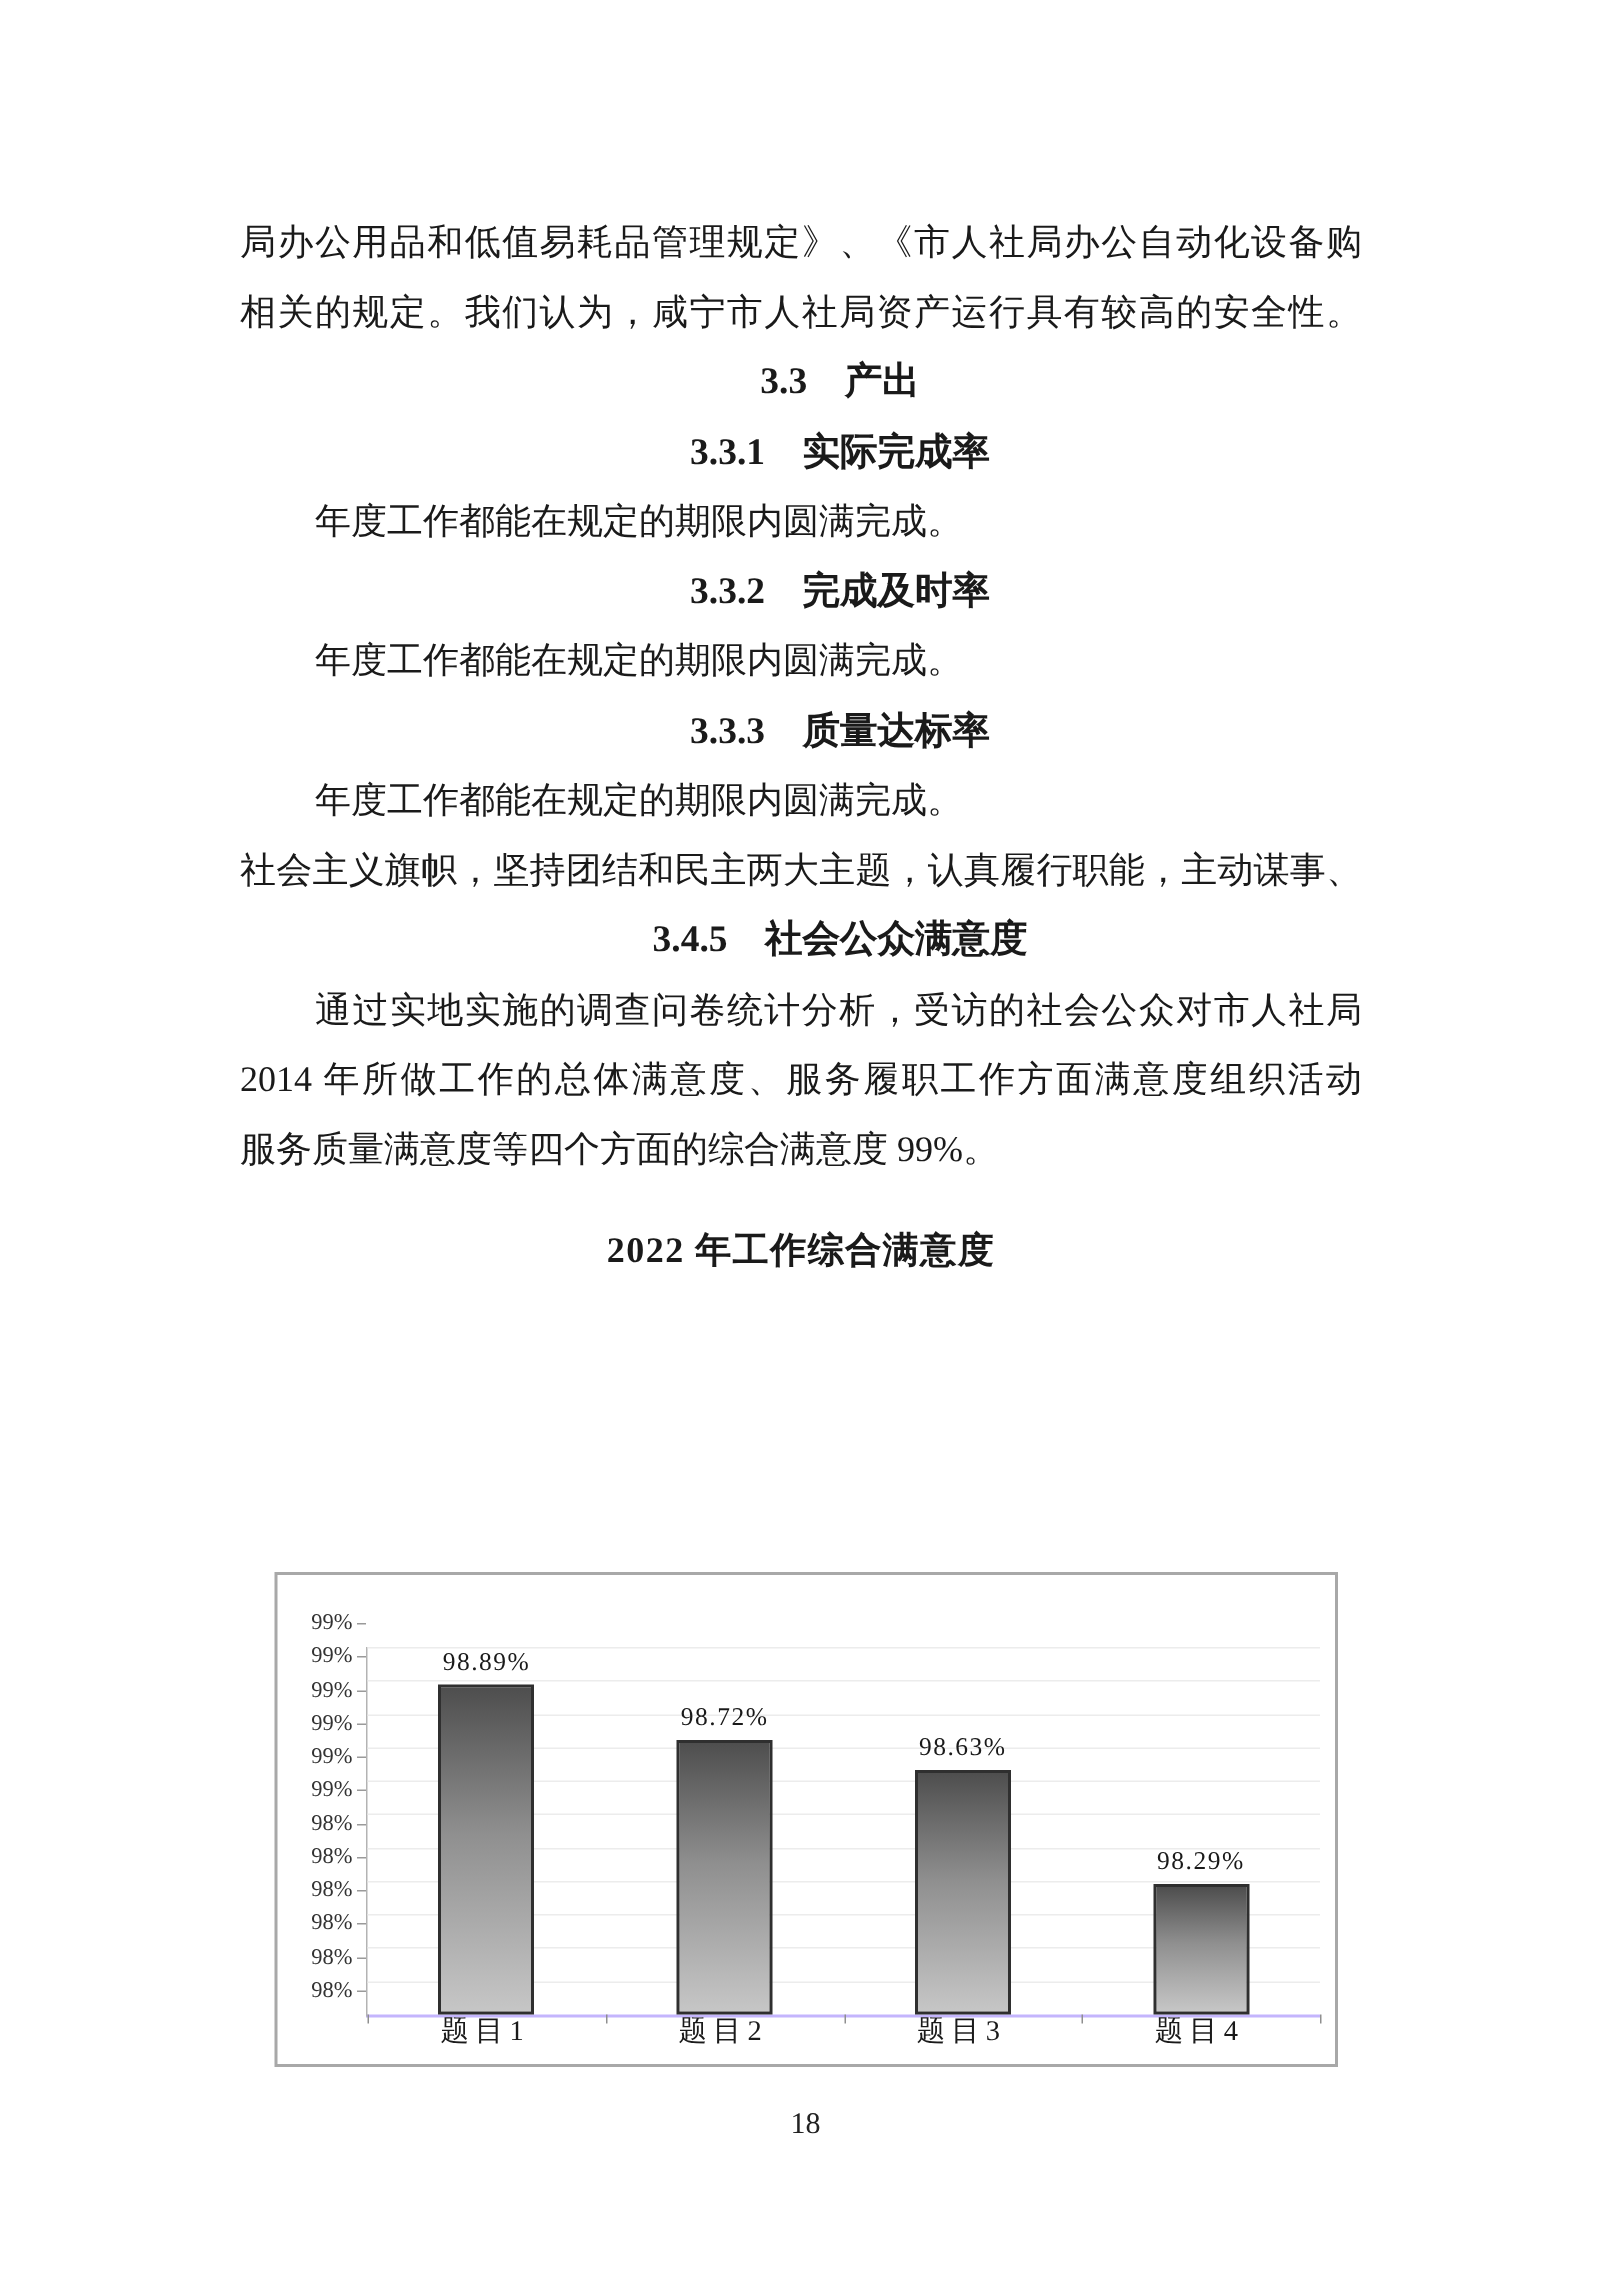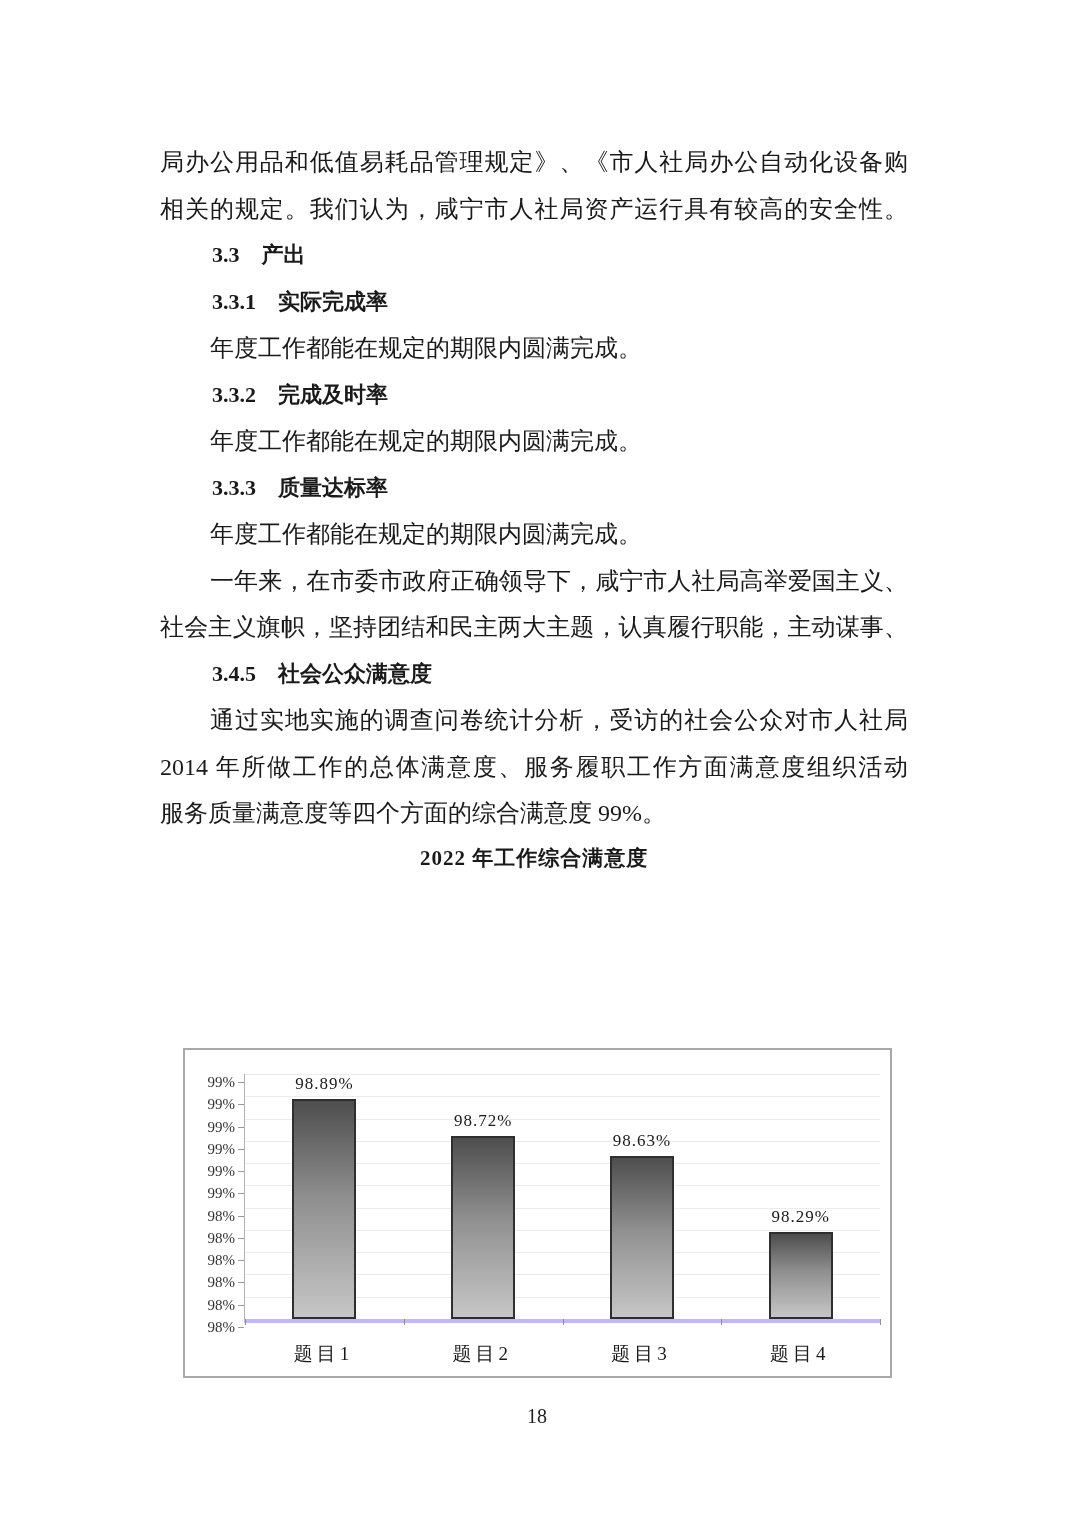--- a/index.html
+++ b/index.html
@@ -6,31 +6,31 @@
   .page{
     position:relative; width:1074px; height:1520px; margin:0 auto;
     background:#ffffff; overflow:hidden;
     font-family:"Liberation Serif","DejaVu Serif",serif; color:#1a1a1a;
   }
   
   .text-block{position:absolute; left:160px; top:139px; width:748px;}
   .line{height:46.5px; line-height:46.5px; font-size:24px; overflow:hidden; white-space:nowrap;}
   .line.j{text-align:justify; text-align-last:justify; white-space:normal;}
   .line.i{text-indent:50px;}
-  .line.h{font-weight:bold; font-size:22px; text-indent:52px; white-space:nowrap;}
-  .doc-title{margin-top:0; height:42px; line-height:42px; text-align:center;
-    font-weight:bold; font-size:21px; letter-spacing:1px;}
+  .line.h{font-weight:bold; font-size:25px; text-indent:52px; white-space:nowrap;text-align:center;}
+  .doc-title{margin-top:23px; height:42px; line-height:42px; text-align:center;
+    font-weight:bold; font-size:24px; letter-spacing:1px;}
   
   .chart-frame{
     position:absolute; left:183px; top:1048px; width:709px; height:330px;
     border:2px solid #a8a8a8; background:#ffffff; box-sizing:border-box;
   }
   .plot{
-    position:absolute; left:59px; top:24px; width:635px; height:245px;
-    border-left:1px solid #b3b3b3; border-bottom:4px solid #c4b5fd; box-sizing:content-box;
+    position:absolute; left:59px; top:48px; width:635px; height:245px;
+    border-left:1px solid #b3b3b3; border-bottom:2px solid #c4b5fd; box-sizing:content-box;
   }
   .gridline{position:absolute; left:0; right:0; height:1px; background:#ececec;}
   .bar{
     position:absolute; bottom:0; width:64px;
     background:linear-gradient(to bottom,#4e4e4e 0%,#8f8f8f 45%,#c6c6c6 100%);
     border:2px solid #2f2f2f; box-sizing:border-box;
   }
   .bar-label{
     position:absolute; transform:translateX(-50%); white-space:nowrap;
     font-size:17px; color:#1a1a1a; letter-spacing:1px;
@@ -54,21 +54,20 @@
   <div class="text-block">
     <div class="line j">局办公用品和低值易耗品管理规定》、《市人社局办公自动化设备购</div>
     <div class="line j">相关的规定。我们认为，咸宁市人社局资产运行具有较高的安全性。</div>
     <div class="line h">3.3　产出</div>
     <div class="line h">3.3.1　实际完成率</div>
     <div class="line i">年度工作都能在规定的期限内圆满完成。</div>
     <div class="line h">3.3.2　完成及时率</div>
     <div class="line i">年度工作都能在规定的期限内圆满完成。</div>
     <div class="line h">3.3.3　质量达标率</div>
     <div class="line i">年度工作都能在规定的期限内圆满完成。</div>
-    <div class="line i j">一年来，在市委市政府正确领导下，咸宁市人社局高举爱国主义、</div>
     <div class="line j">社会主义旗帜，坚持团结和民主两大主题，认真履行职能，主动谋事、</div>
     <div class="line h">3.4.5　社会公众满意度</div>
     <div class="line i j">通过实地实施的调查问卷统计分析，受访的社会公众对市人社局</div>
     <div class="line j">2014 年所做工作的总体满意度、服务履职工作方面满意度组织活动</div>
     <div class="line">服务质量满意度等四个方面的综合满意度 99%。</div>
     <div class="doc-title">2022 年工作综合满意度</div>
   </div>
 
   <div class="chart-frame">
     <div class="plot">

